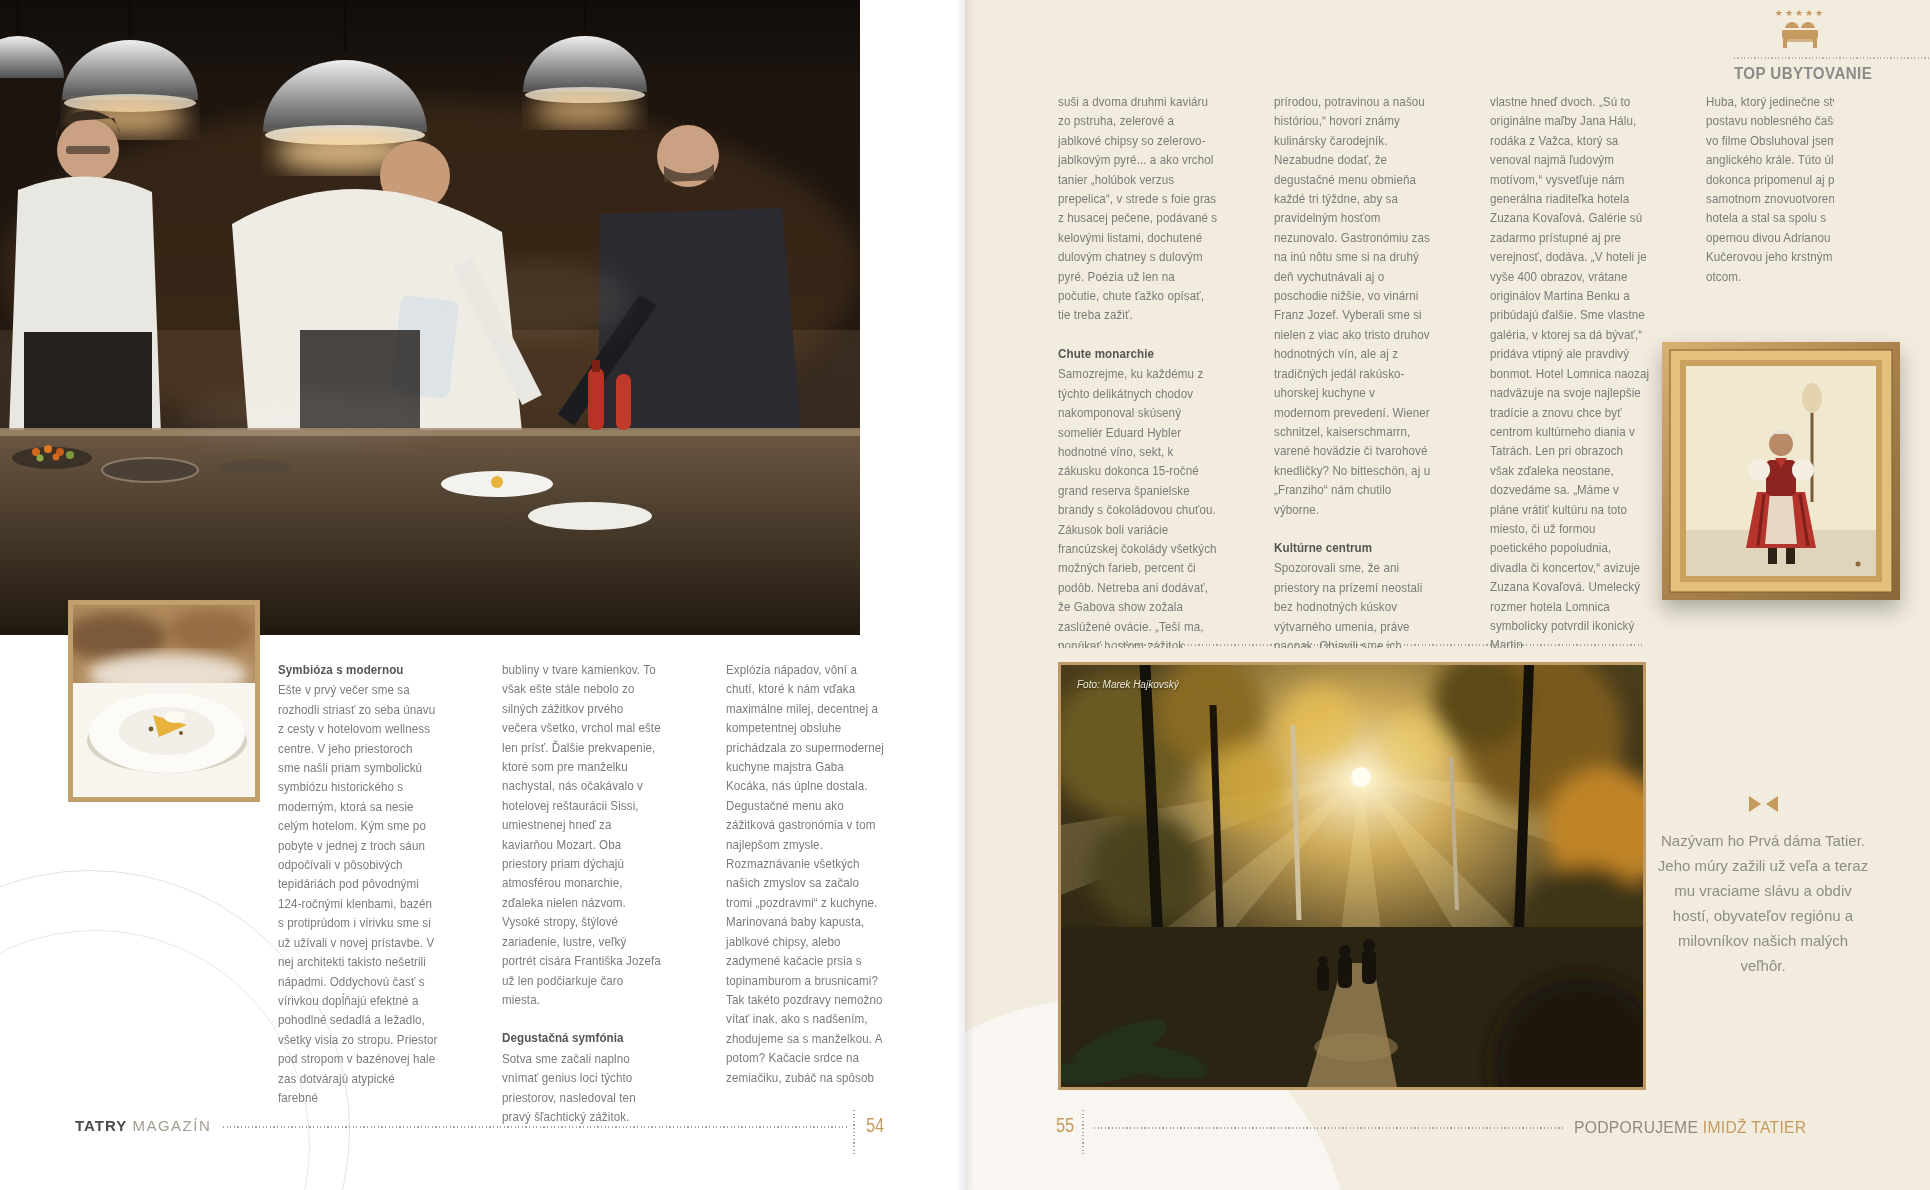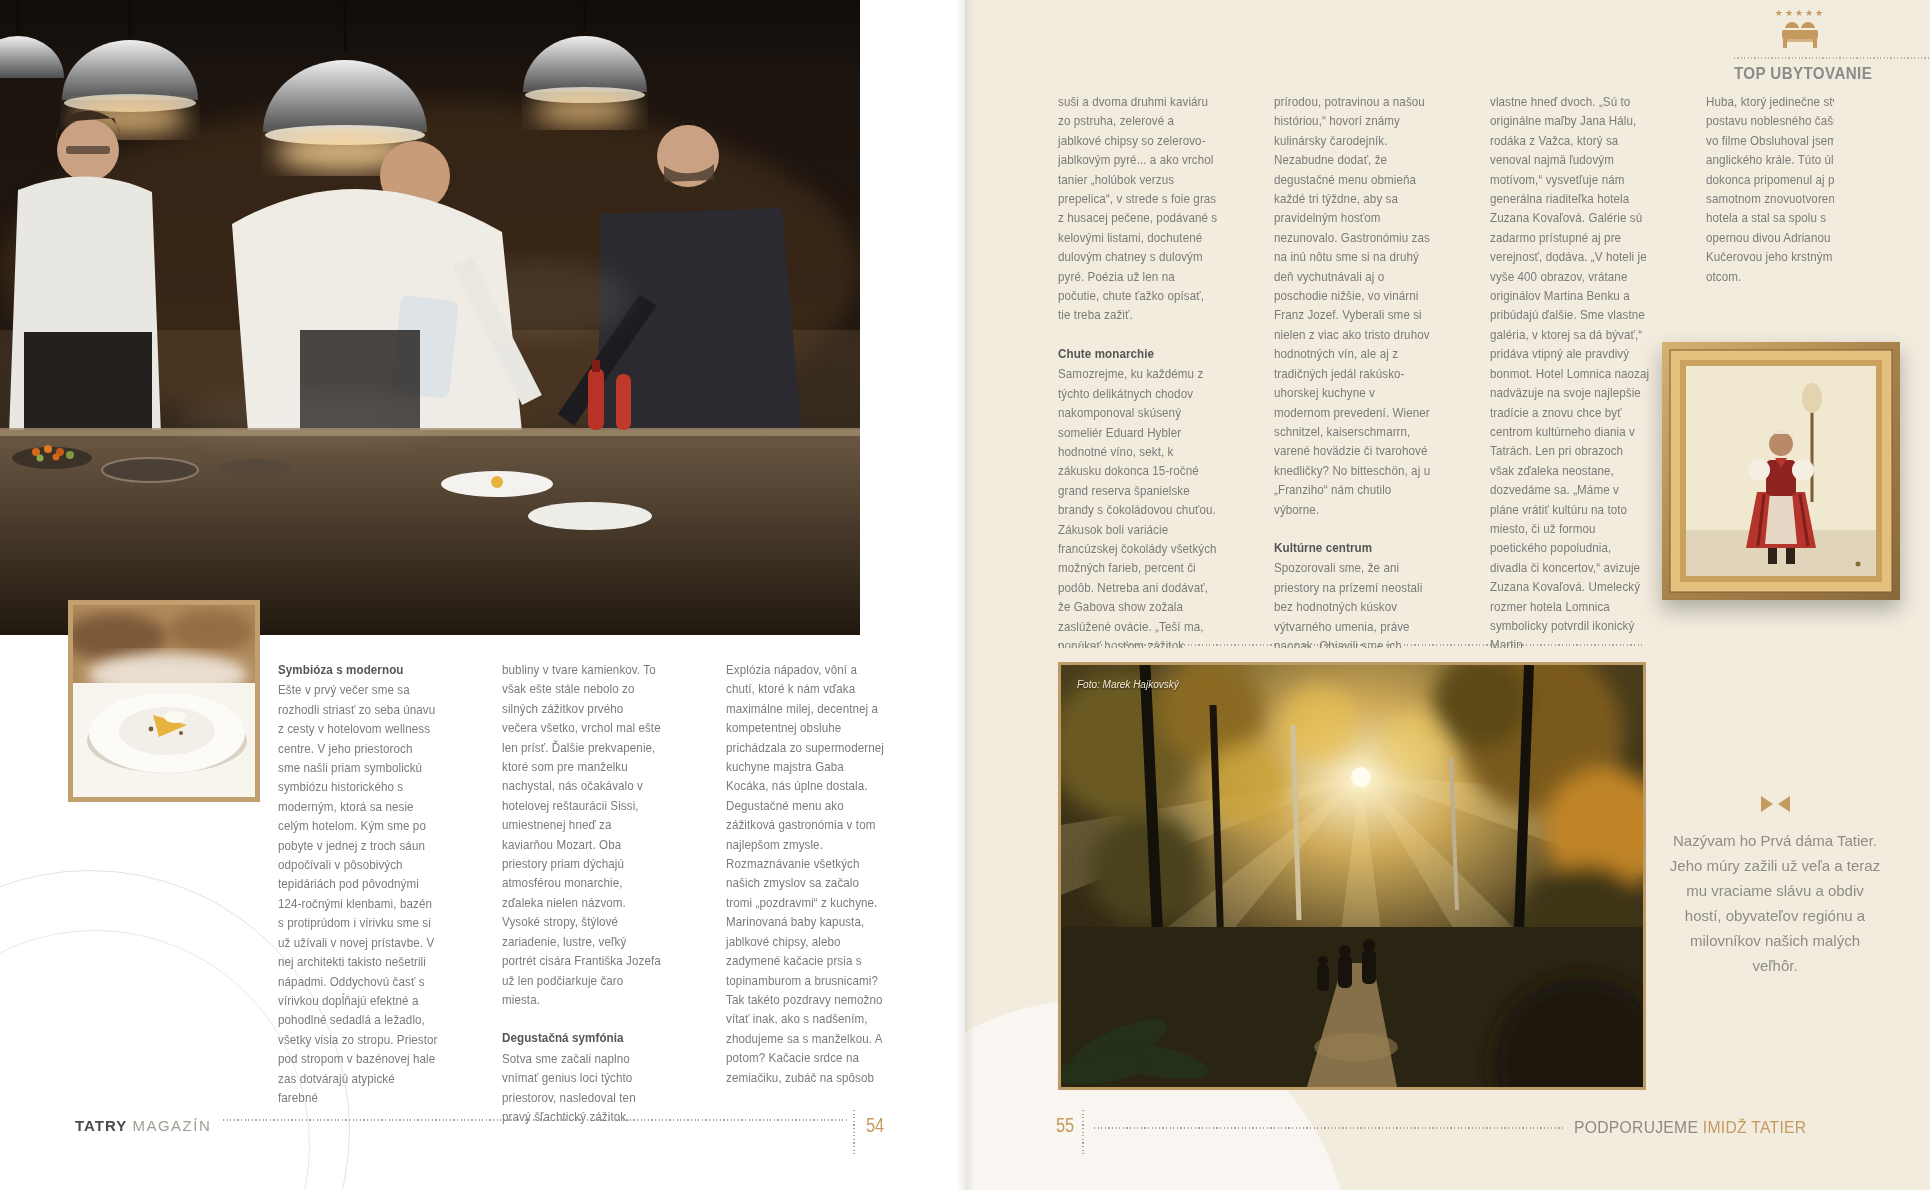--- a/index.html
+++ b/index.html
@@ -58,29 +58,29 @@
   .landscape svg { display:block; width:100%; height:100%; }
   .credit { position:absolute; left:16px; top:14px; font-size:10px; font-style:italic; color:#f2ecdb;
     text-shadow:0 1px 2px rgba(0,0,0,.6); }
 
   
   .framed { position:absolute; left:1662px; top:342px; width:238px; height:258px;
     box-shadow:0 10px 20px rgba(0,0,0,.28); }
   .framed svg { display:block; width:100%; height:100%; }
 
   
-  .pullquote { position:absolute; left:1656px; top:796px; width:214px; text-align:center;margin-left:12px; }
+  .pullquote { position:absolute; left:1656px; top:796px; width:214px; text-align:center; }
   .play-icons { display:flex; justify-content:center; align-items:center; gap:5px; margin-bottom:16px; }
   .tri { width:0; height:0; border-top:8px solid transparent; border-bottom:8px solid transparent; }
   .tri-r { border-left:12px solid #c49a5f; }
   .tri-l { border-right:12px solid #c49a5f; }
   .pullquote p { font-size:15px; line-height:25px; color:#8f8c86; }
 
   
-  .footer-left { position:absolute; left:75px; top:1117px; width:772px; display:flex; align-items:flex-start; }
+  .footer-left { position:absolute; left:75px; top:1117px; width:772px; display:flex; align-items:center; }
   .brand { white-space:nowrap; font-size:15px; letter-spacing:1px; }
   .brand b { color:#4c4b49; font-weight:bold; }
   .brand span { color:#a39d91; font-weight:normal; letter-spacing:1.5px; }
   .footer-left .dots-h { flex:1; margin-left:12px; margin-top:2px; }
   .vline { position:absolute; height:44px; top:1110px; }
   .vline-left { left:853px; }
   .vline-right { left:1082px; }
   .pagenum { position:absolute; top:1114px; font-size:20px; color:#c49a5f; transform:scaleX(.82); transform-origin:0 0; }
   .pagenum-left { left:866px; }
   .pagenum-right { left:1056px; }

